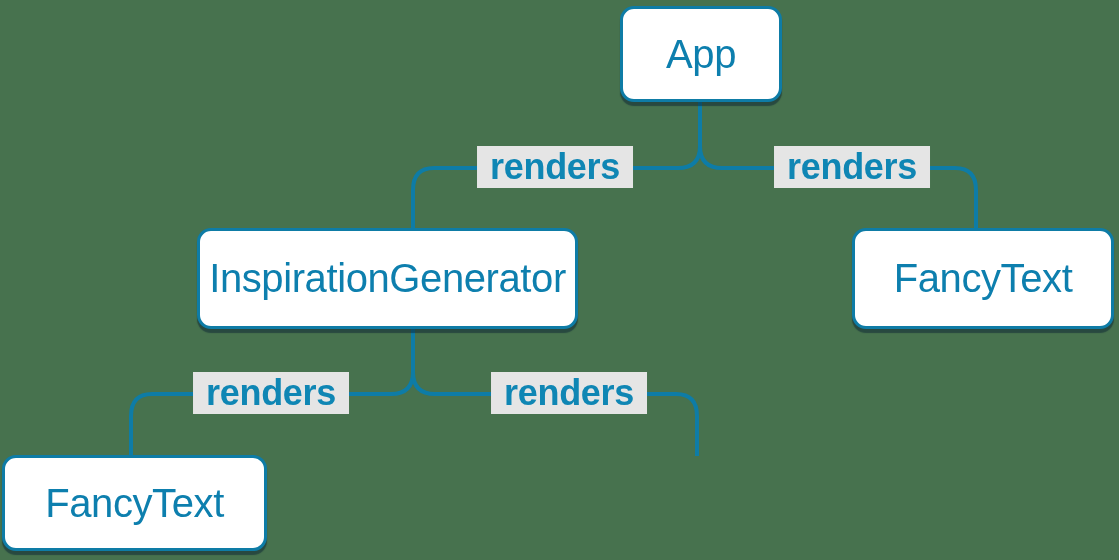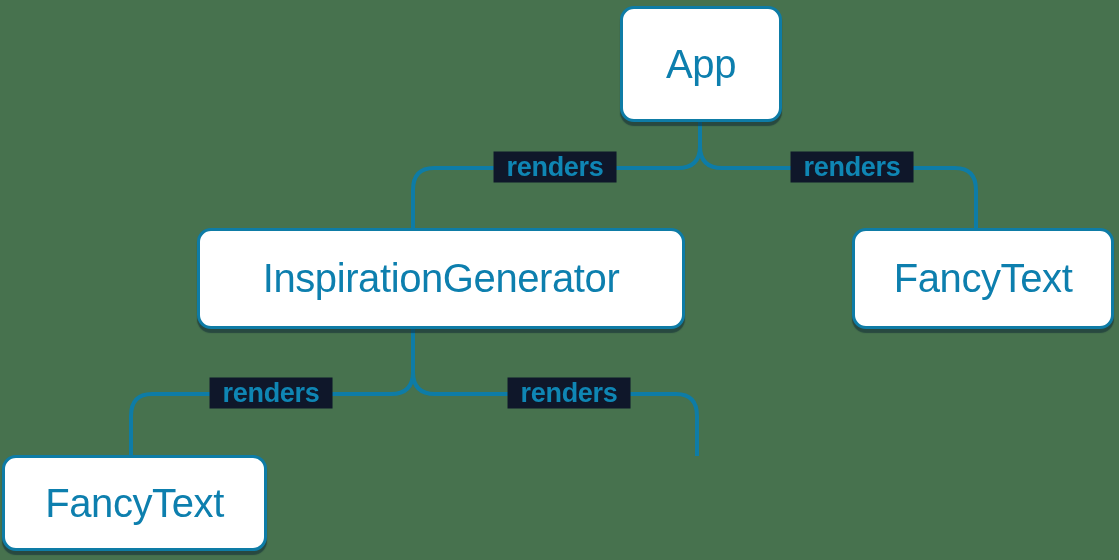--- a/index.html
+++ b/index.html
@@ -26,31 +26,31 @@
     color: #0d7fae;
     display: flex;
     align-items: center;
     justify-content: center;
     font-size: 40px;
     font-weight: 500;
     letter-spacing: -0.4px;
     box-shadow: 0 4px 1px rgba(15, 40, 52, 0.55);
     z-index: 2;
   }
-  .node-app        { left: 620px; top: 6px;   width: 162px; height: 116px; }
-  .node-ig         { left: 197px; top: 228px; width: 488px; height: 101px; }
+  .node-app        { left: 620px; top: 6px;   width: 162px; height: 96px; }
+  .node-ig         { left: 197px; top: 228px; width: 381px; height: 101px; }
   .node-ft-right   { left: 852px; top: 228px; width: 262px; height: 101px; }
   .node-ft-left    { left: 2px;   top: 455px; width: 265px; height: 96px; }
   .node-copyright  { left: 568px; top: 455px; width: 264px; height: 97px; }
   .edge-label {
     position: absolute;
     transform: translate(-50%, -50%);
-    background: #0f172a;
+    background: #e5e5e5;
     color: #0f86b4;
-    font-size: 27px;
+    font-size: 36px;
     font-weight: 600;
     letter-spacing: -0.3px;
     padding: 0 13px;
     z-index: 3;
     white-space: nowrap;
   }
   .edge-label-1 { left: 555px; top: 167px; }
   .edge-label-2 { left: 852px; top: 167px; }
   .edge-label-3 { left: 271px; top: 393px; }
   .edge-label-4 { left: 569px; top: 393px; }

